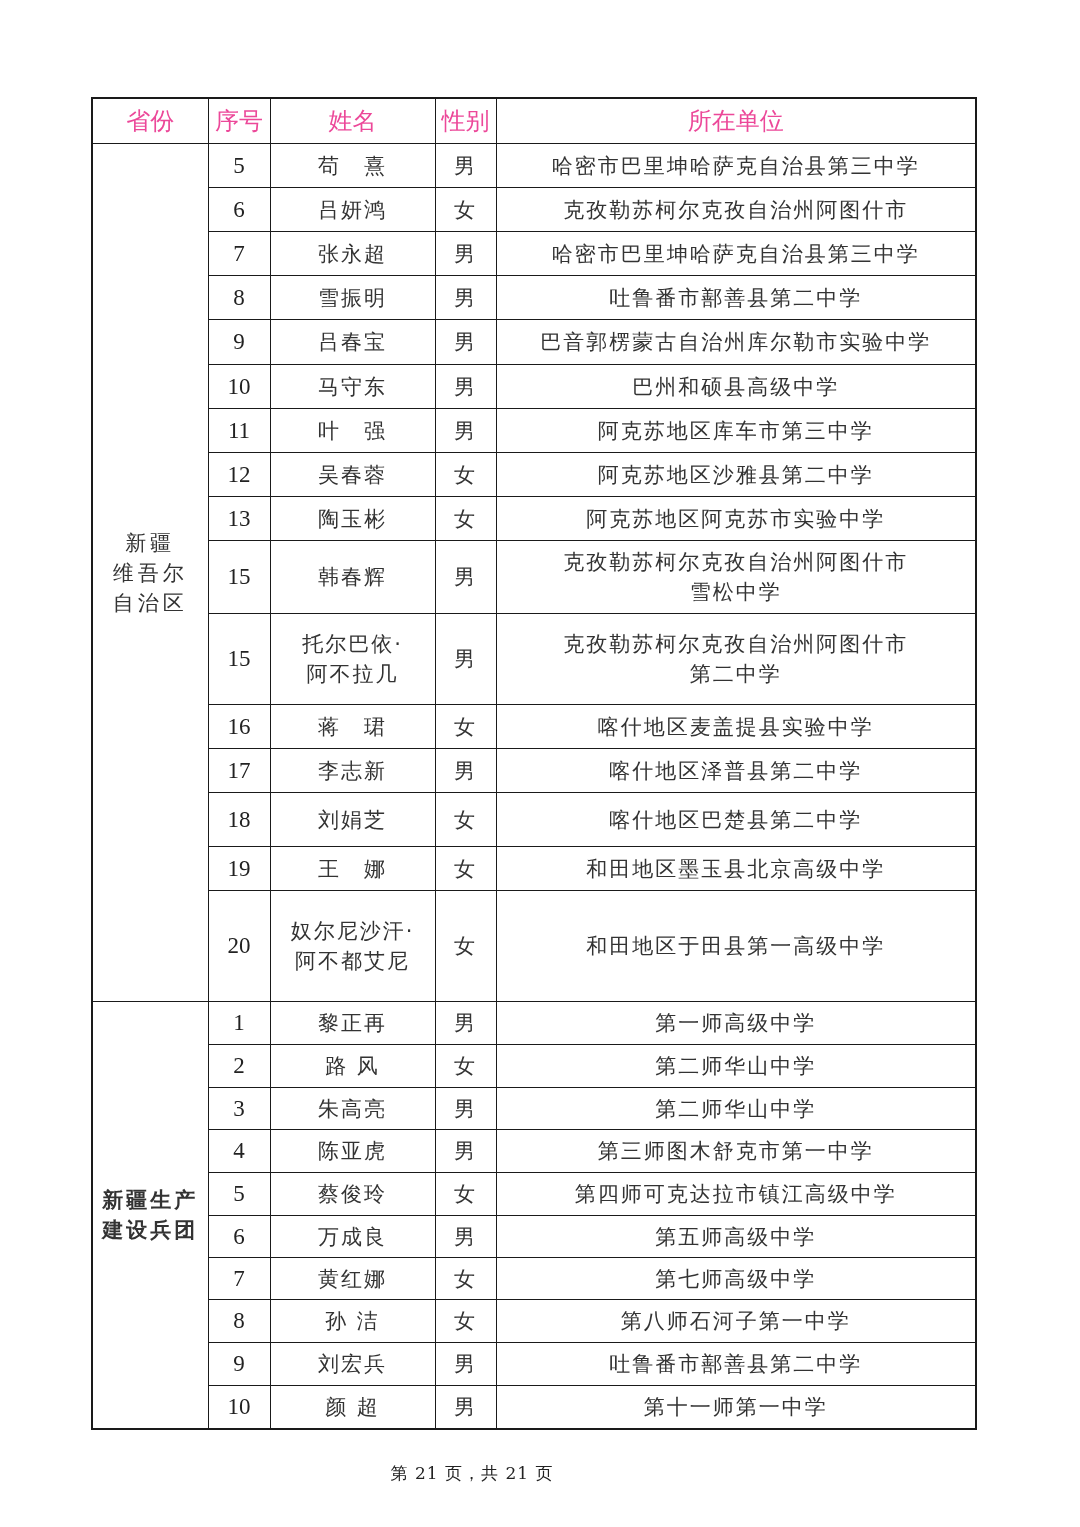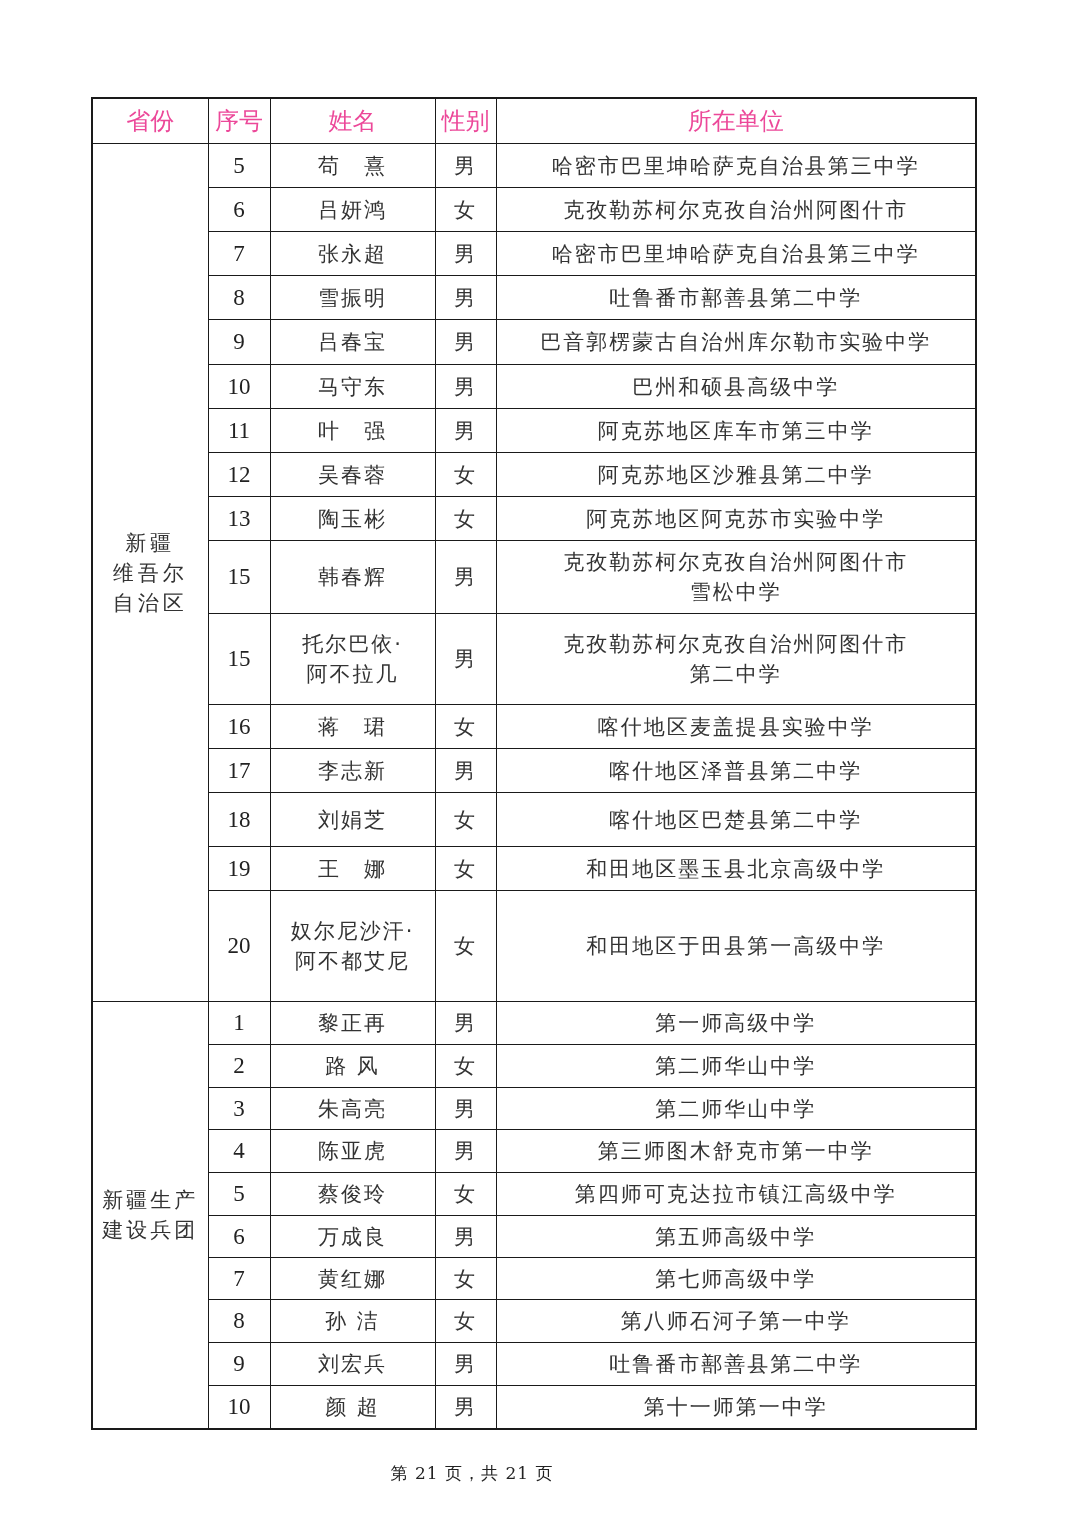--- a/index.html
+++ b/index.html
@@ -151,21 +151,21 @@
       <td class="seq">20</td>
       <td class="name">
         <span class="ml">奴尔尼沙汗·</span>
         <span class="ml">阿不都艾尼</span>
       </td>
       <td class="gender">女</td>
       <td class="unit">和田地区于田县第一高级中学</td>
     </tr>
 
     <tr style="height:43px">
-      <td class="prov" rowspan="10" style="letter-spacing:3px;">
+      <td class="prov" rowspan="10" style="letter-spacing:3px;font-weight:bold;">
         <span class="ml">新疆生产</span>
         <span class="ml">建设兵团</span>
       </td>
       <td class="seq">1</td>
       <td class="name">黎正再</td>
       <td class="gender">男</td>
       <td class="unit">第一师高级中学</td>
     </tr>
     <tr style="height:43px">
       <td class="seq">2</td>

